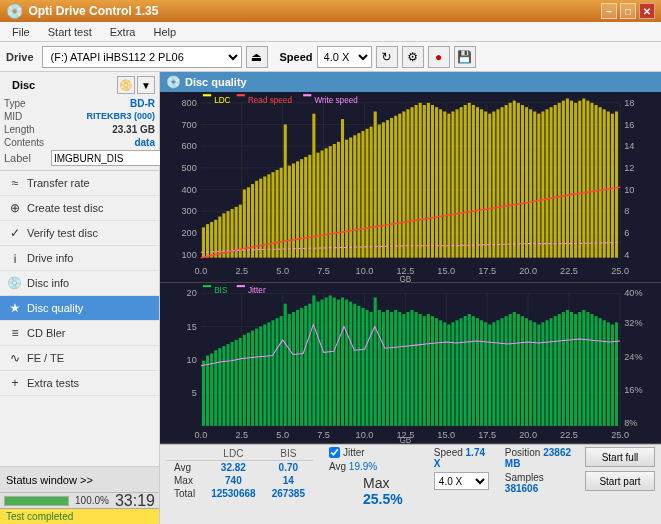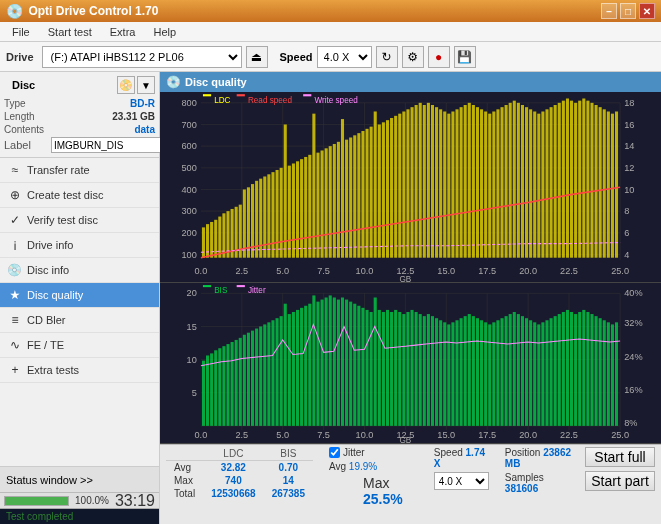--- a/index.html
+++ b/index.html
@@ -253,41 +253,41 @@
       text-align: center;
       padding: 1px 8px;
       color: #0066cc;
       font-weight: bold;
     }
     .stats-table td.label { color: #333; font-weight: normal; text-align: left; }
     .start-btn {
       width: 70px; height: 20px;
       background: linear-gradient(to bottom, #f5f5f5, #ddd);
       border: 1px solid #aaa;
-      font-size: 14px;
+      font-size: 10px;
       cursor: pointer;
       display: flex; align-items: center; justify-content: center;
     }
     .speed-select-small {
       height: 18px;
       width: 55px;
       font-size: 10px;
       border: 1px solid #aaa;
       background: white;
     }
 
     svg text { font-family: 'Segoe UI', sans-serif; }
   </style>
 </head>
 <body>
 
 <div class="title-bar">
   <div class="title-bar-left">
     <span style="font-size:14px;">💿</span>
-    <span>Opti Drive Control 1.70</span>
+    <span>Opti Drive Control 1.35</span>
   </div>
   <div class="title-bar-controls">
     <div class="title-btn">–</div>
     <div class="title-btn">□</div>
     <div class="title-btn close">✕</div>
   </div>
 </div>
 
 <div class="menu-bar">
   <div class="menu-item">File</div>
@@ -322,20 +322,24 @@
         <div style="display:flex;gap:2px;">
           <div class="toolbar-icon-btn" style="width:18px;height:18px;font-size:11px;">📀</div>
           <div class="toolbar-icon-btn" style="width:18px;height:18px;font-size:10px;">▼</div>
         </div>
       </div>
       <div class="disc-field">
         <span class="disc-field-label">Type</span>
         <span class="disc-field-value">BD-R</span>
       </div>
       <div class="disc-field">
+        <span class="disc-field-label">MID</span>
+        <span class="disc-field-value" style="font-size:9px;">RITEKBR3 (000)</span>
+      </div>
+      <div class="disc-field">
         <span class="disc-field-label">Length</span>
         <span class="disc-field-value normal">23.31 GB</span>
       </div>
       <div class="disc-field">
         <span class="disc-field-label">Contents</span>
         <span class="disc-field-value">data</span>
       </div>
       <div class="label-input-row">
         <span class="disc-field-label" style="margin-right:2px;">Label</span>
         <input class="label-input" value="IMGBURN_DIS" style="">
@@ -387,21 +391,21 @@
     </div>
 
     <div class="progress-bar-container">
       <div class="progress-bar-track">
         <div class="progress-bar-fill" style="width:100%;"></div>
       </div>
       <span class="progress-text">100.0%</span>
       <span class="progress-time">33:19</span>
     </div>
 
-    <div style="background:#0f172a;border-top:1px solid #aaa;padding:2px 6px;font-size:10px;color:#2e7d32;">
+    <div style="background:#fde047;border-top:1px solid #aaa;padding:2px 6px;font-size:10px;color:#2e7d32;">
       <span>Test completed</span>
     </div>
 
   </div>
 
   <div class="content-area">
 
     <div class="disc-quality-header">
       <span class="disc-quality-icon">💿</span>
       <span class="disc-quality-title">Disc quality</span>

